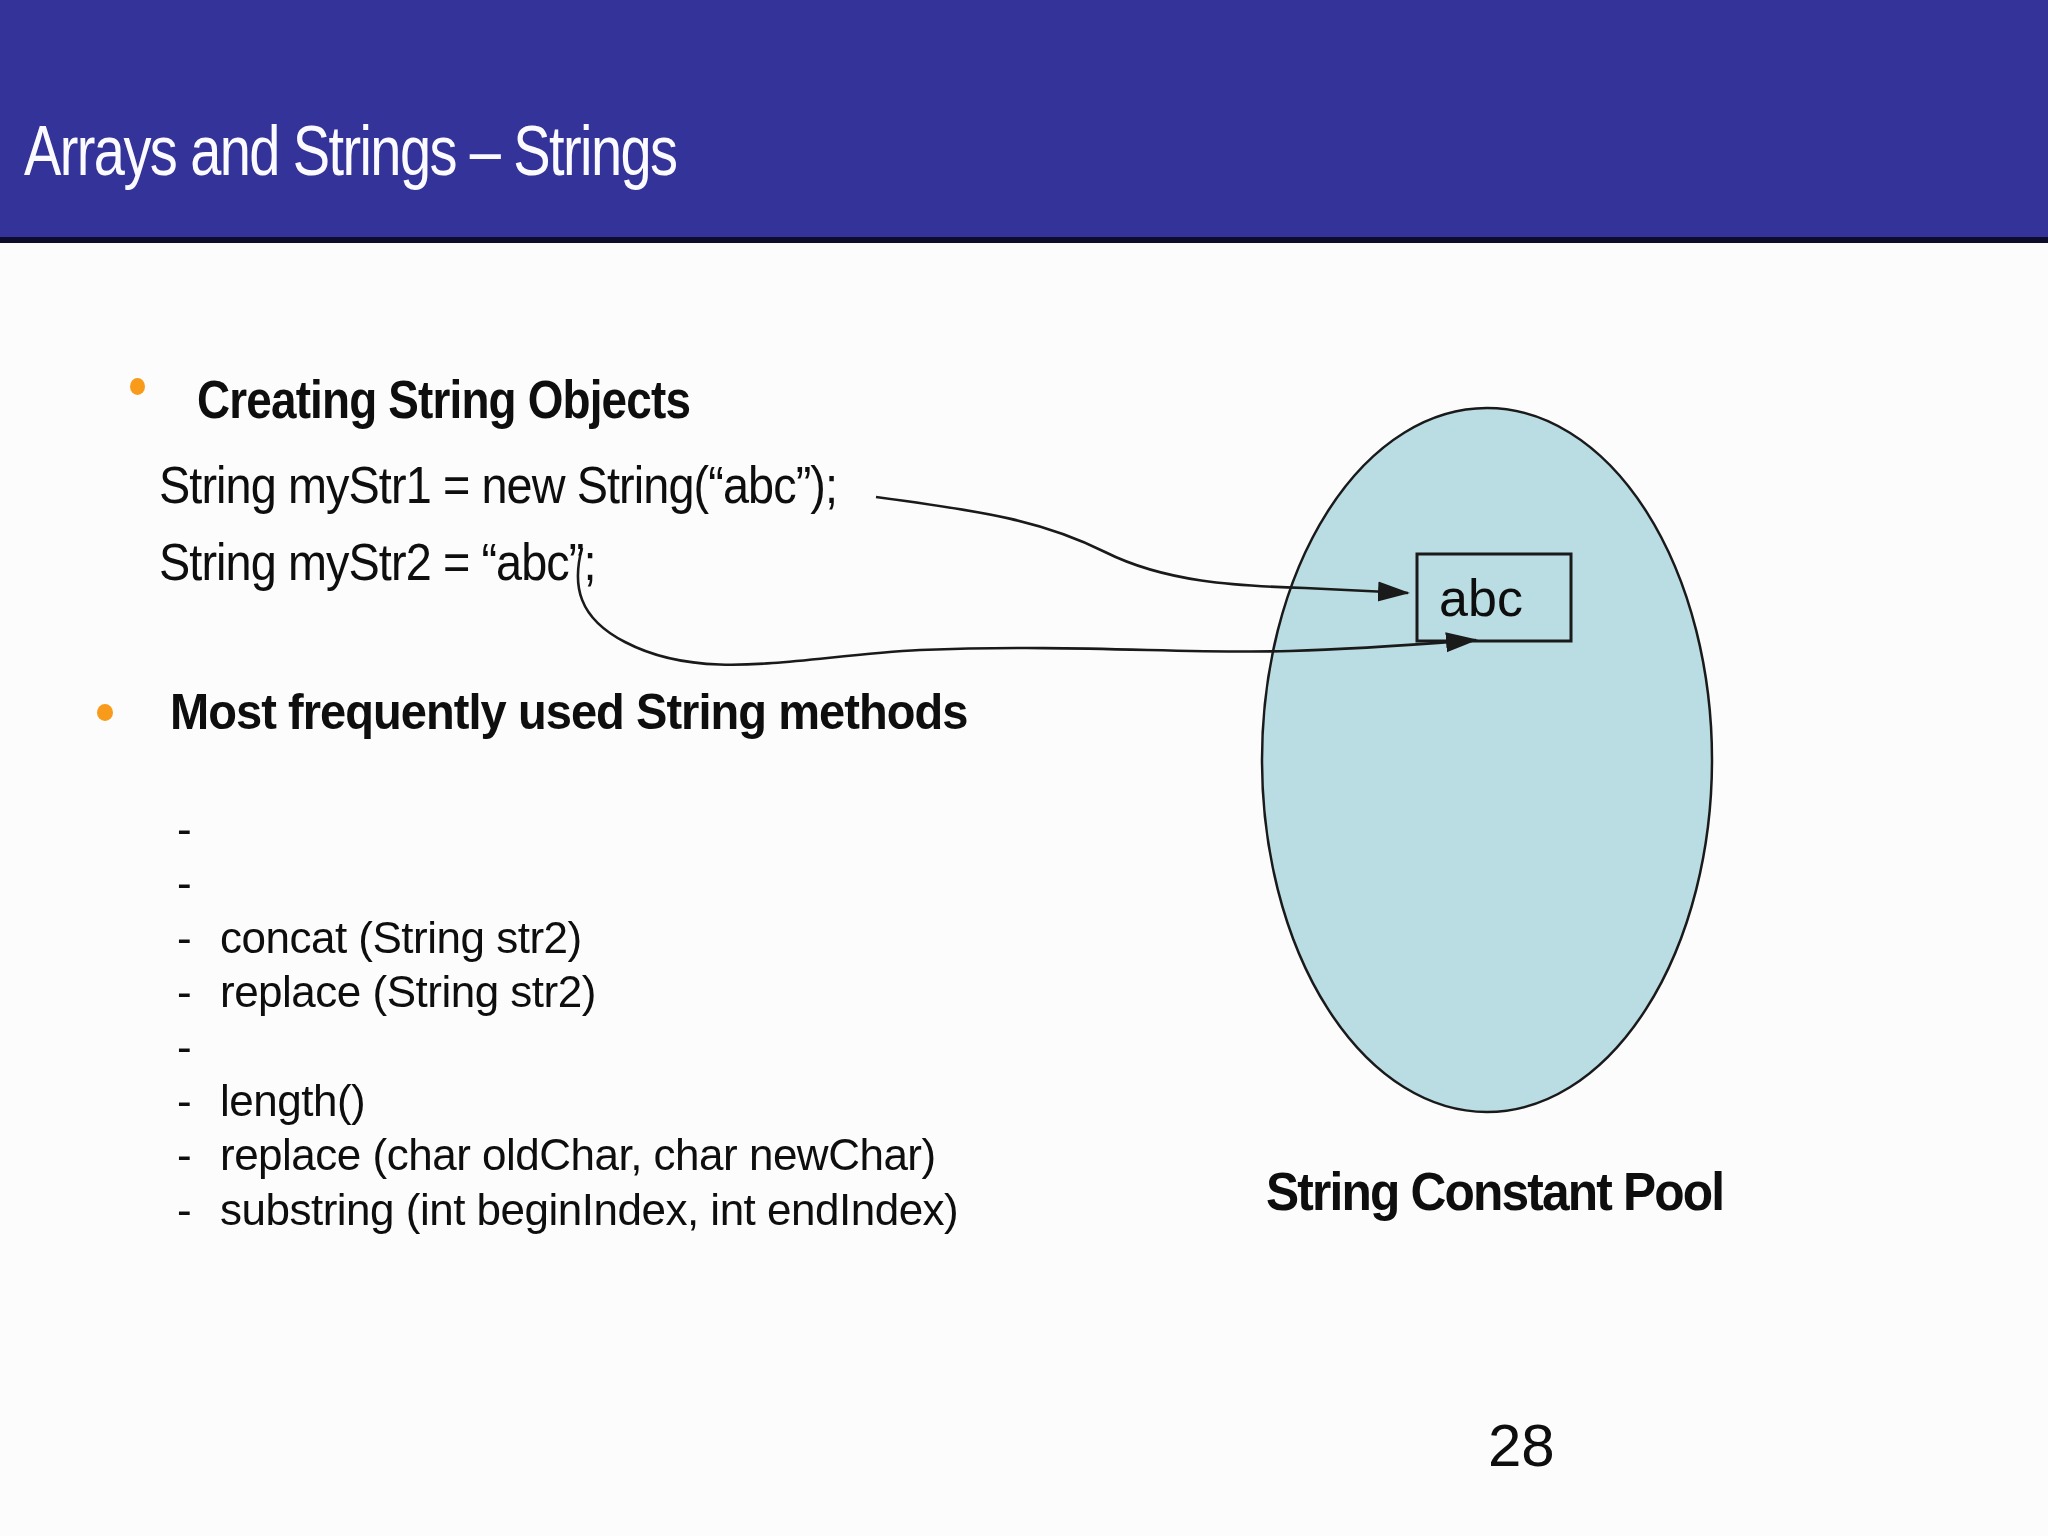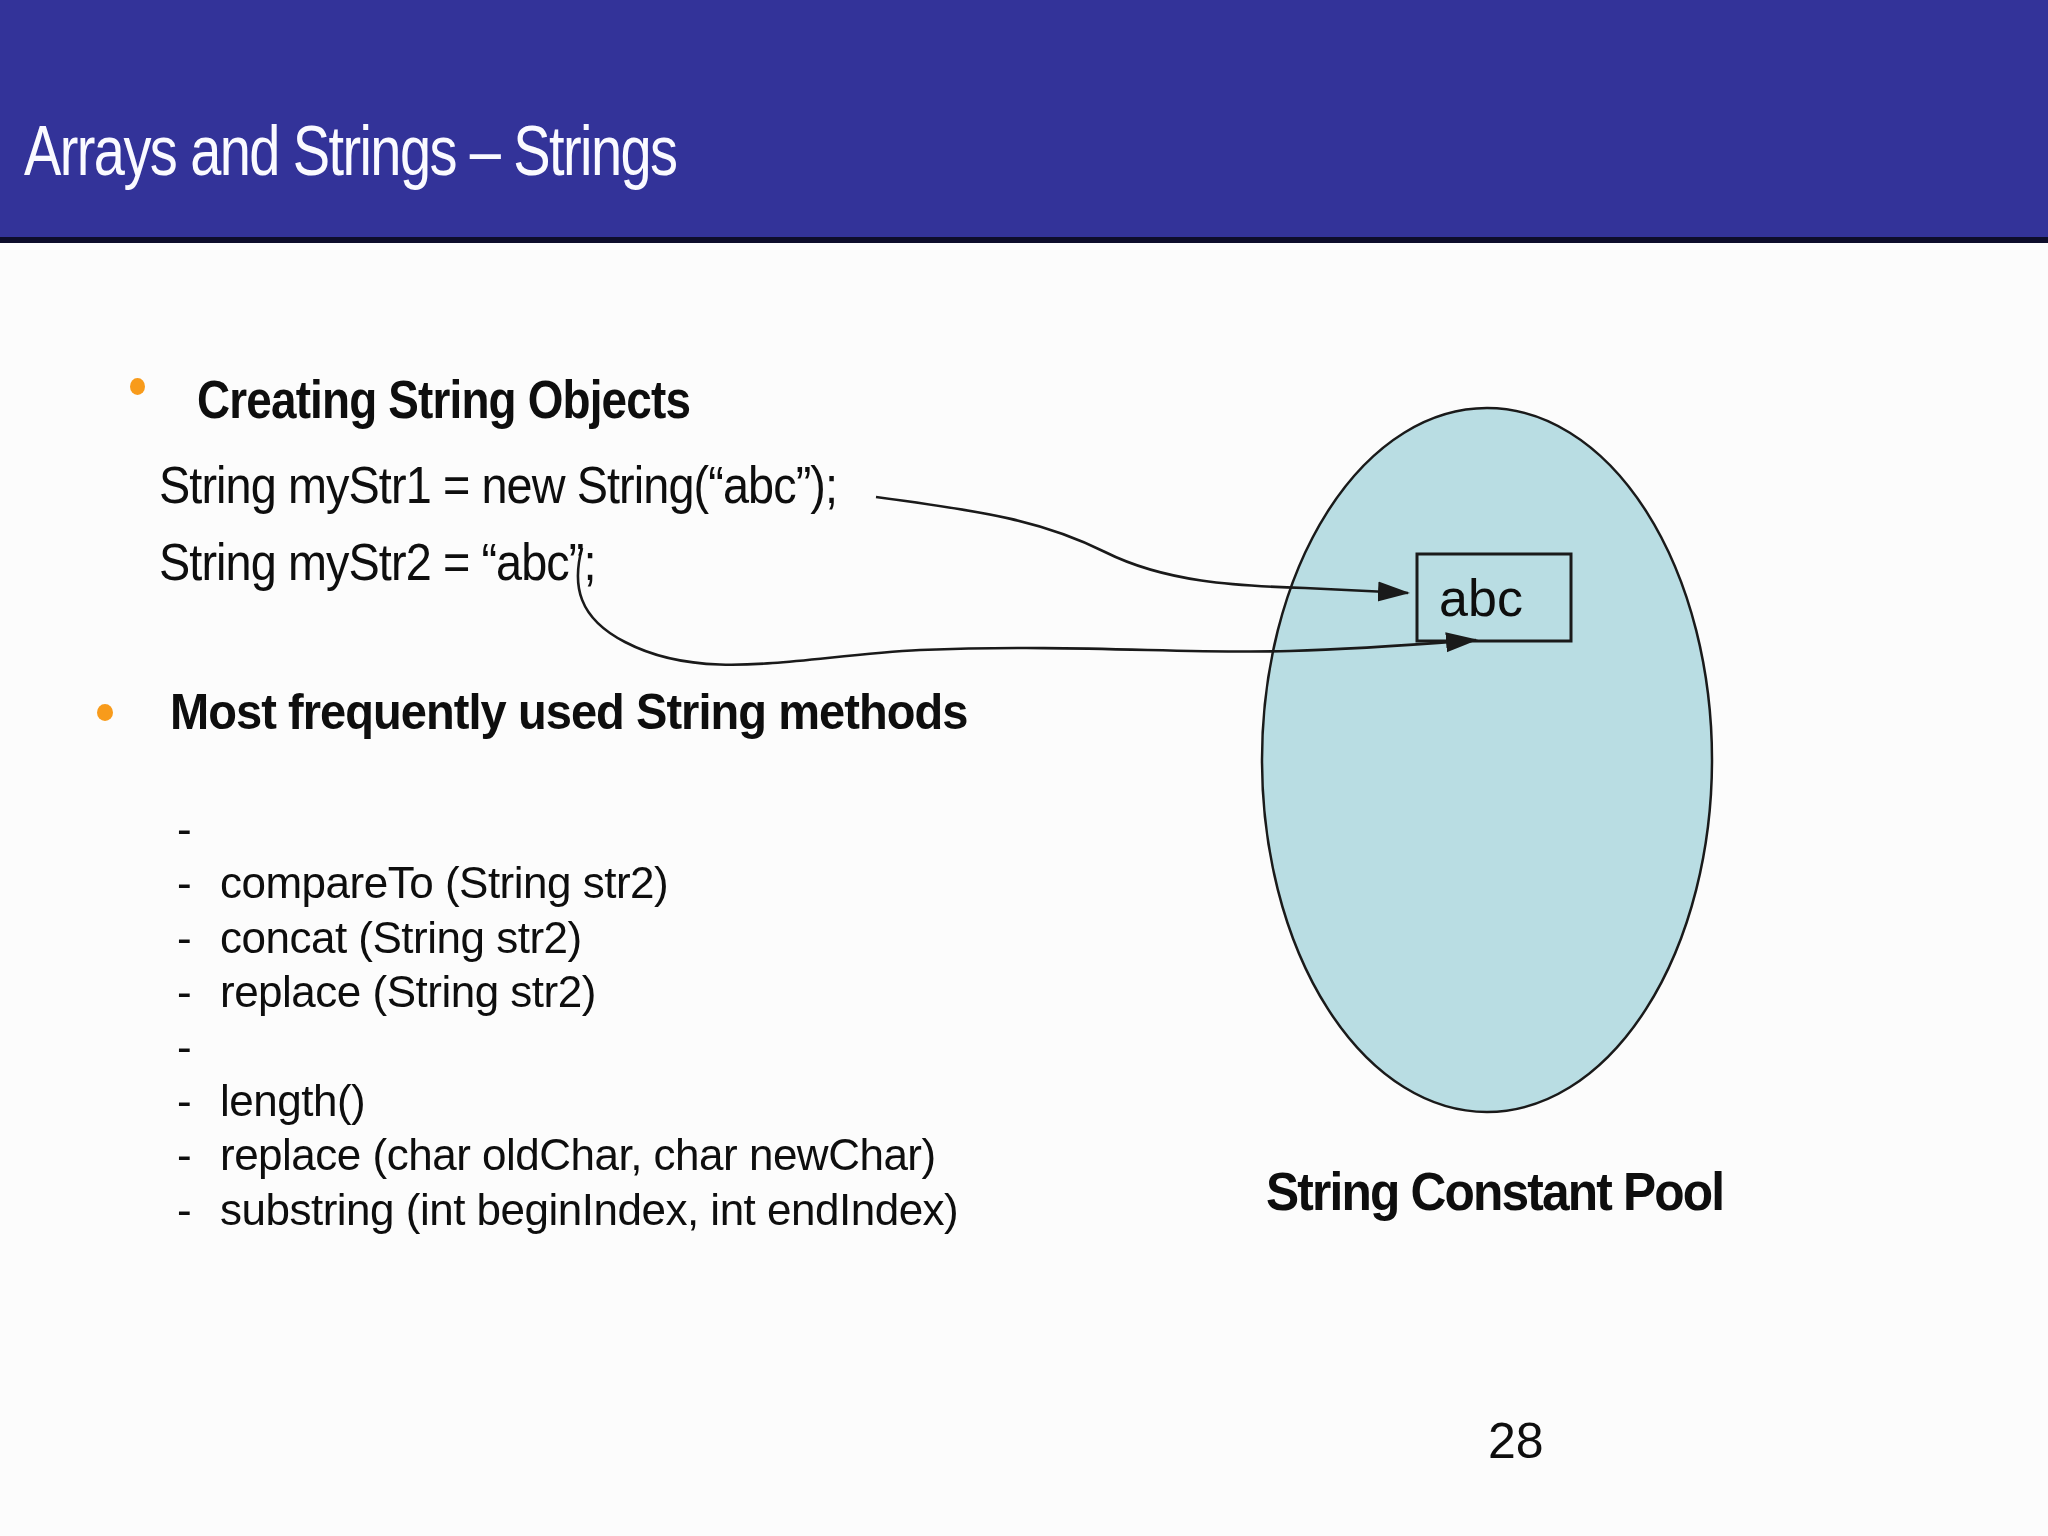--- a/index.html
+++ b/index.html
@@ -70,21 +70,21 @@
     font-size:52px;
   }
   .pool-label{
     position:absolute;left:1266px;top:1164px;
     font-size:54px;font-weight:bold;letter-spacing:-2px;
     transform:scaleX(0.92);transform-origin:left top;
     white-space:nowrap;line-height:1;
   }
   .page-number{
     position:absolute;left:1488px;top:1416px;
-    font-size:50px;line-height:1;
+    font-size:60px;line-height:1;
   }
 </style>
 </head>
 <body>
 
 <div class="slide">
 
   <div class="header-bar"></div>
   <div class="header-underline"></div>
   <div class="slide-title">Arrays and Strings – Strings</div>
@@ -112,21 +112,20 @@
 
   <span class="bullet-dot bullet-2"></span>
   <div class="heading heading-2">Most frequently used String methods</div>
 
   <div class="methods-list">
     <div class="method-row">
       <span class="method-dash">-</span>
     </div>
     <div class="method-row">
       <span class="method-dash">-</span>
-      <span>compareTo (String str2)</span>
     </div>
     <div class="method-row">
       <span class="method-dash">-</span>
       <span>concat (String str2)</span>
     </div>
     <div class="method-row">
       <span class="method-dash">-</span>
       <span>replace (String str2)</span>
     </div>
     <div class="method-row">

